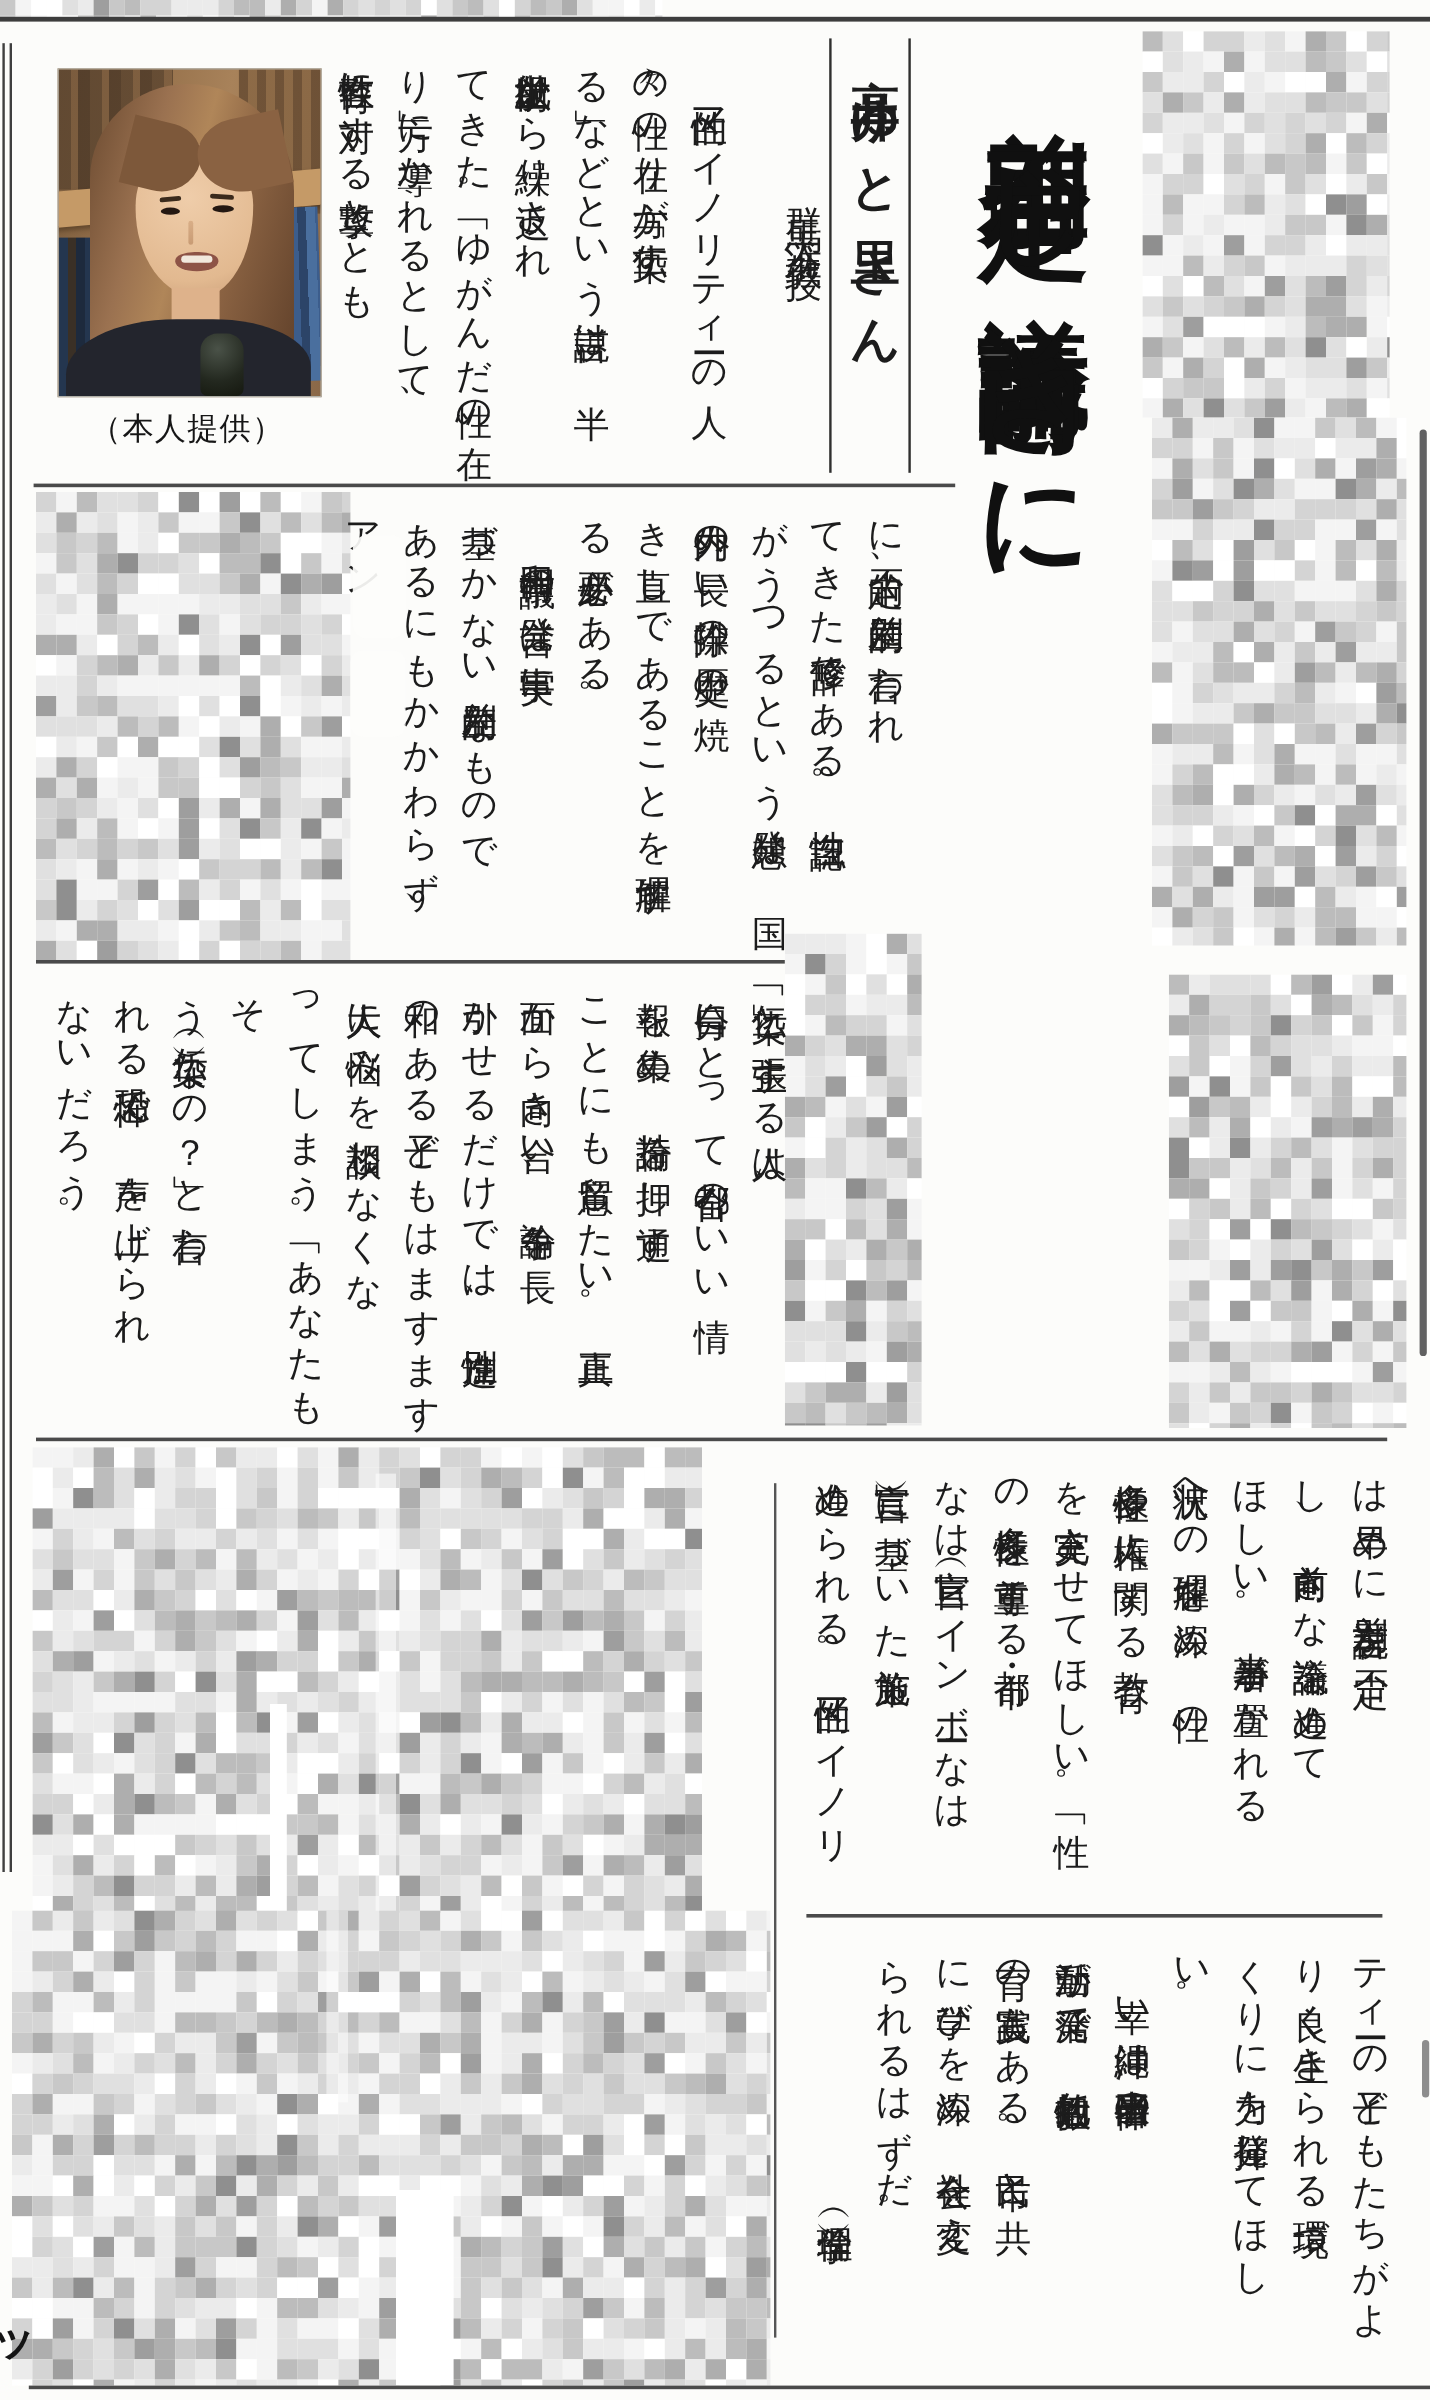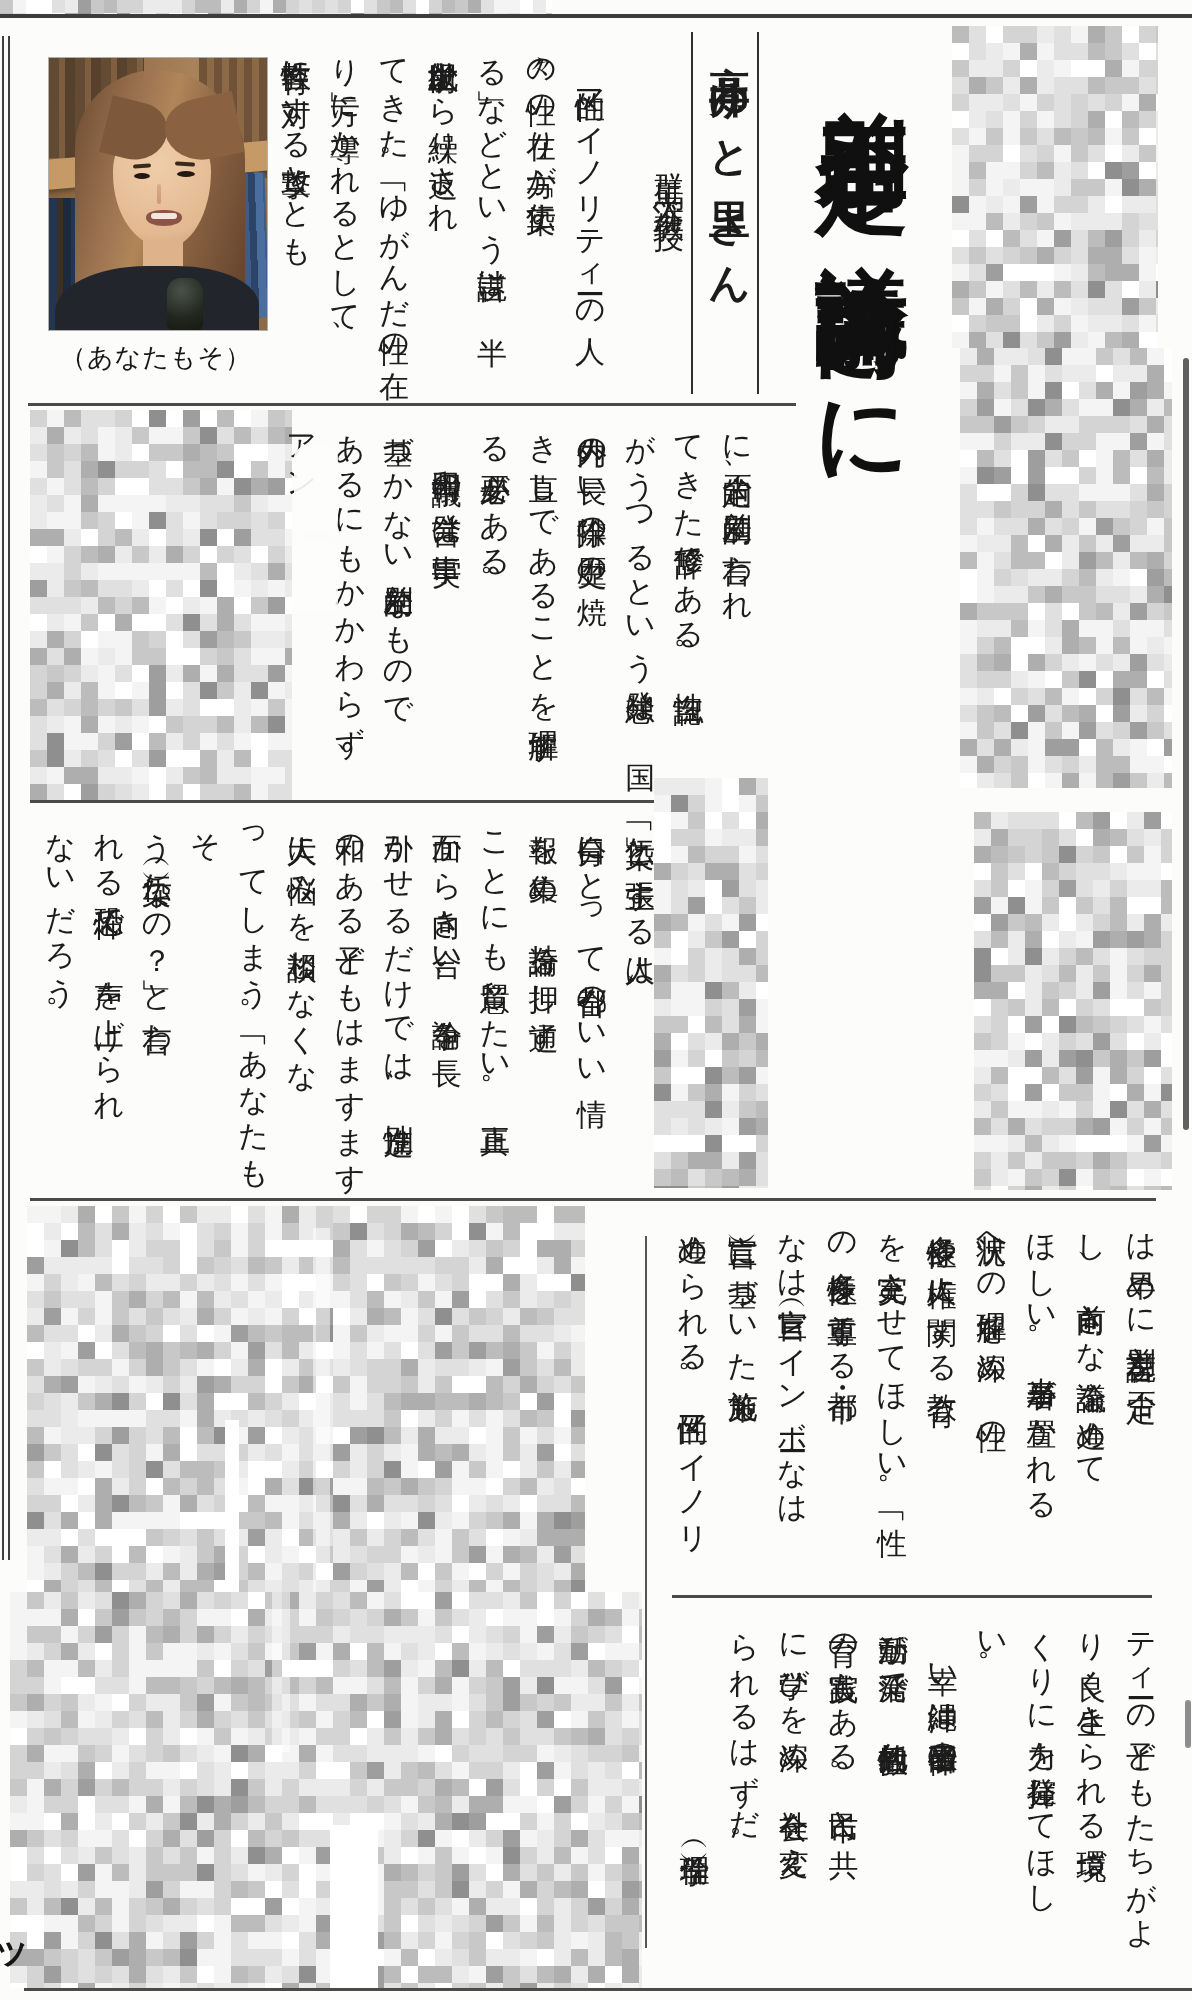--- a/index.html
+++ b/index.html
@@ -3253,21 +3253,21 @@
     <div style="left:128px;top:113px;width:18px;height:6px;background:#241812;border-radius:50%;"></div>
     <div style="left:108px;top:126px;width:4px;height:20px;background:linear-gradient(#d9ae87,#c89b74);border-radius:2px;"></div>
     <div style="left:97px;top:152px;width:36px;height:16px;background:#8d5346;border-radius:45% 45% 50% 50%;">
       <div style="left:5px;top:3px;width:26px;height:6px;background:#f1e8dd;border-radius:3px;"></div>
     </div>
     <div style="left:94px;top:182px;width:40px;height:34px;background:#deb28b;"></div>
     <div style="left:6px;top:208px;width:204px;height:66px;background:#23252d;border-radius:45% 40% 0 0 / 70% 60% 0 0;"></div>
     <div style="left:118px;top:220px;width:36px;height:52px;background:radial-gradient(circle at 40% 25%,#4a5248,#23281f 60%,#15180f);border-radius:14px 14px 6px 6px;"></div>
   </div>
 
-  <div class="caption" style="left:56px;top:340px;width:200px;font-size:26px;letter-spacing:1px;color:#161616;">（あなたもそ）</div>
+  <div class="caption" style="left:56px;top:340px;width:200px;font-size:26px;letter-spacing:1px;color:#161616;">（本人提供）</div>
 
   <div class="vtext headline" style="left:806px;top:36px;width:120px;height:1128px;font-size:93px;letter-spacing:9px;text-orientation:upright;">差別否定し議論前向きに</div>
 
   <div class="vtext byname" style="left:700px;top:33px;width:58px;height:364px;font-size:41px;letter-spacing:10.5px;">高井ゆと里さん</div>
   <div class="vtext" style="left:646px;top:148px;width:44px;height:248px;font-size:31px;letter-spacing:10px;">群馬大准教授</div>
 
   <div class="vtext" style="left:270px;top:38px;width:345px;height:368px;font-size:30px;line-height:49px;letter-spacing:0.6px;">　性的マイノリティーの人
 々の性の在り方が「伝染す
 る」などという言説は、半
 世紀以上前から繰り返され

